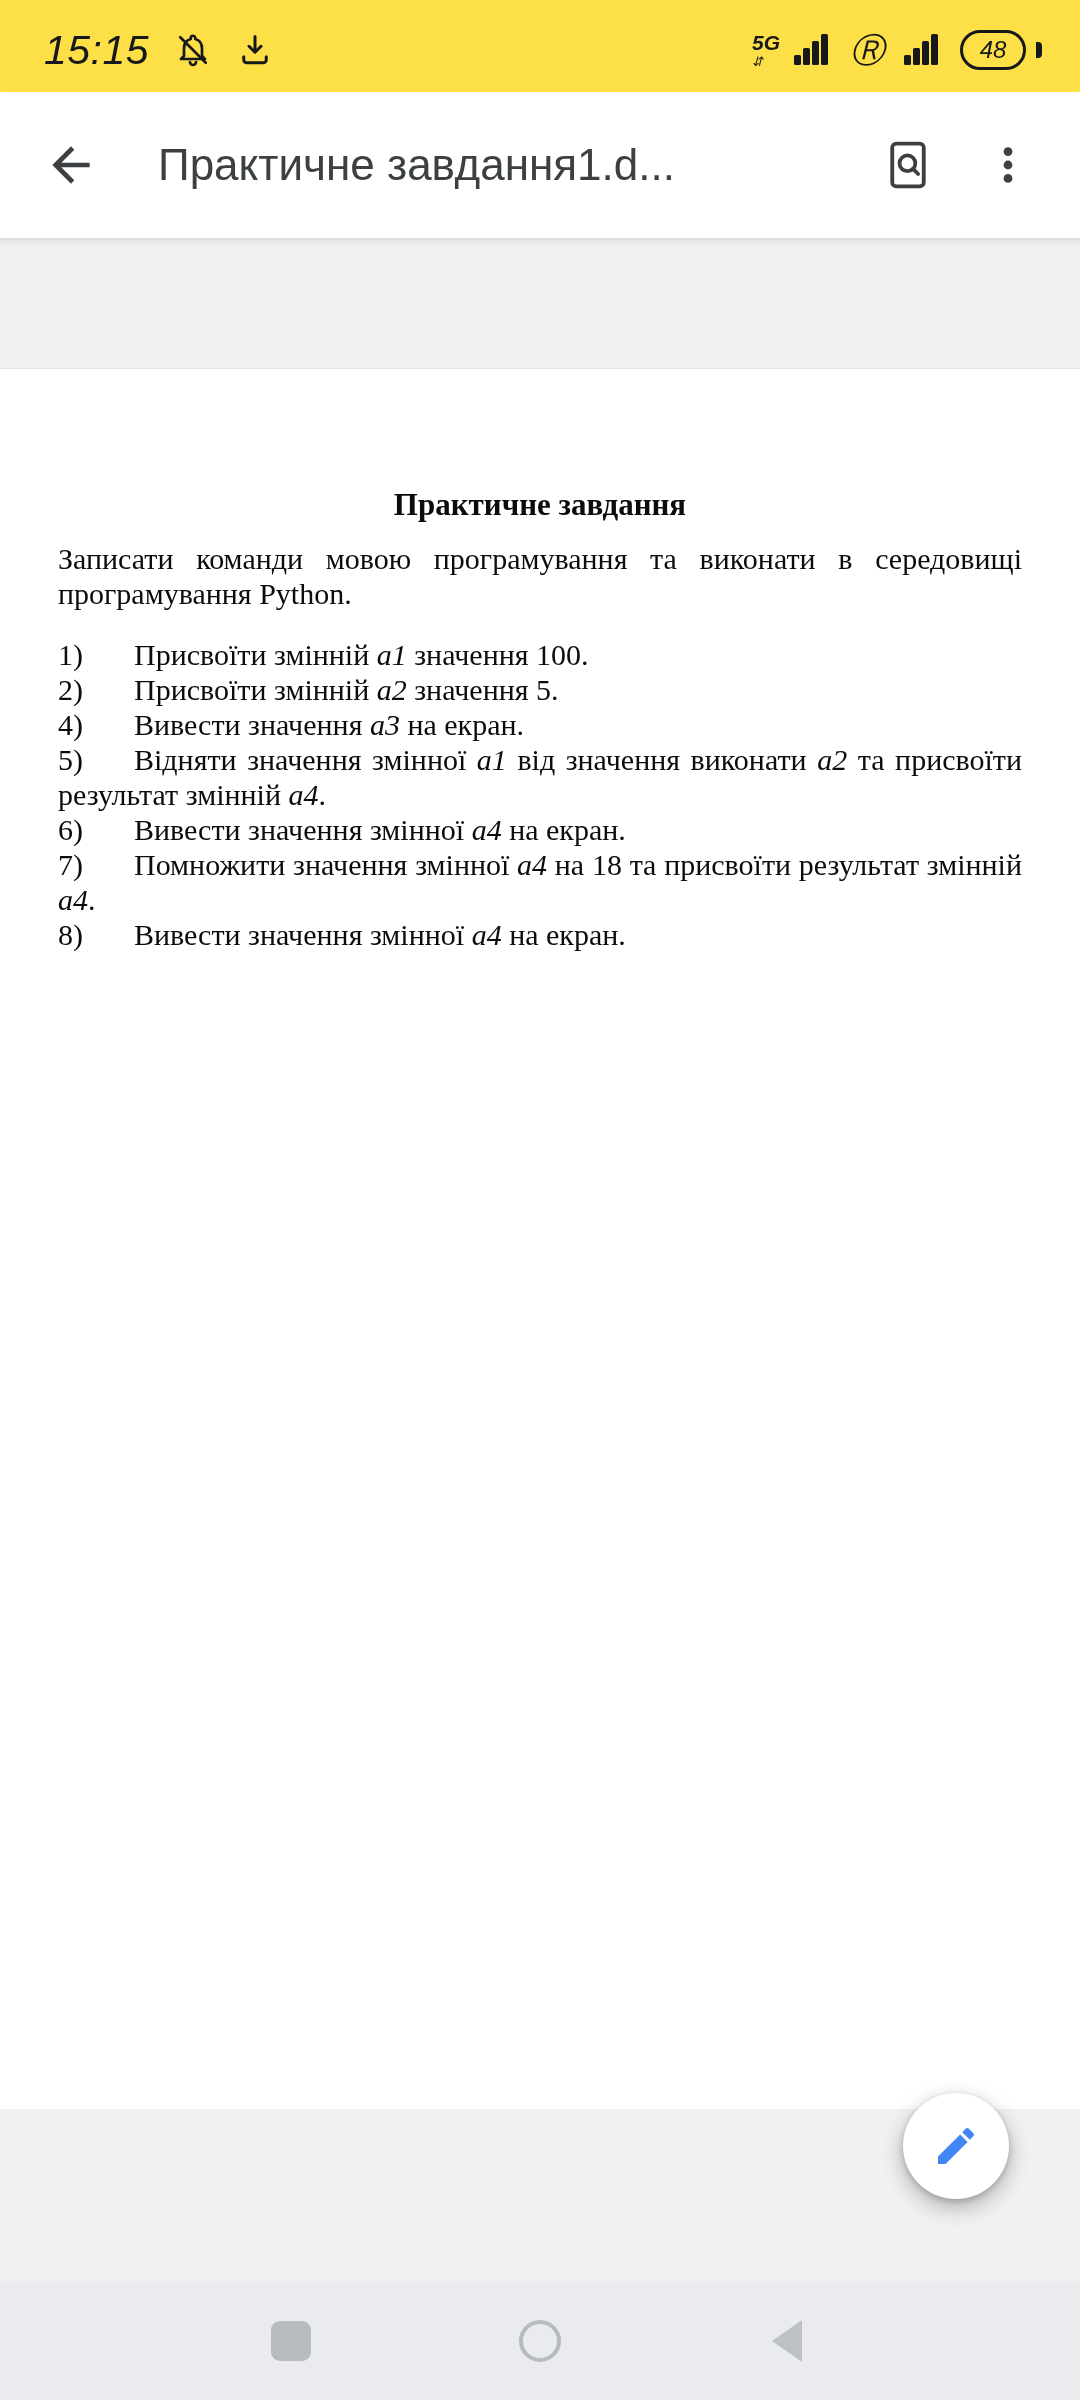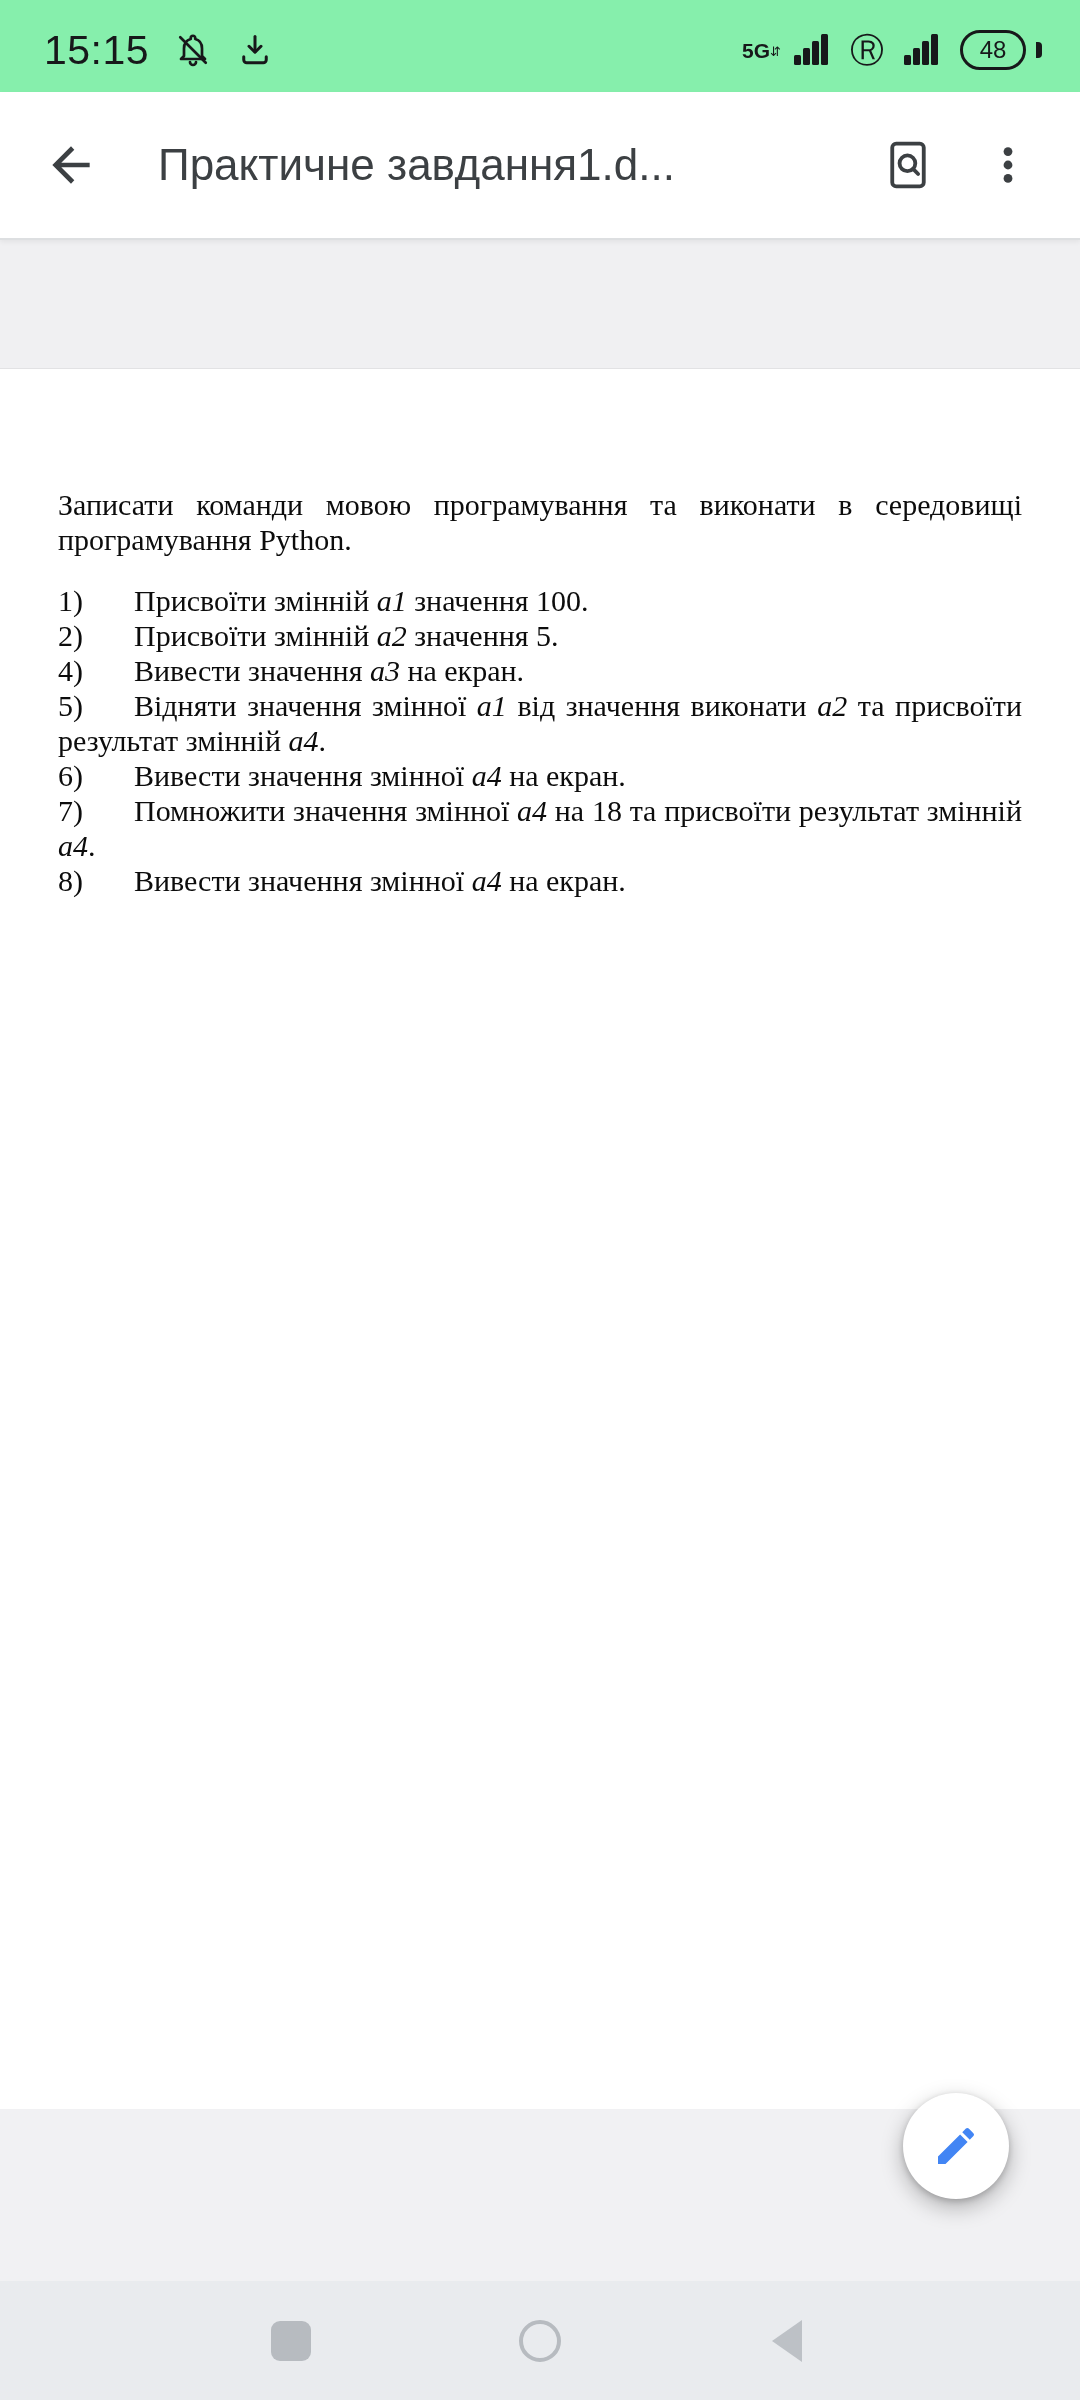--- a/index.html
+++ b/index.html
@@ -4,30 +4,30 @@
 <style>
   html,body{margin:0;padding:0;}
   body{
     width:1080px;height:2400px;
     font-family:"Liberation Sans",sans-serif;
     background:#ffffff;position:relative;overflow:hidden;
     -webkit-font-smoothing:antialiased;
   }
   
   .status-bar{
-    height:92px;background:#86efac;
+    height:92px;background:#fde047;
     display:flex;align-items:center;justify-content:space-between;
-    padding:8px 38px 0 44px;box-sizing:border-box;
+    padding:8px 38px 0 44px;box-sizing:border-box;font-style:italic;
   }
   .sb-left,.sb-right{display:flex;align-items:center;}
   .sb-left{gap:26px;}
   .sb-right{gap:18px;}
   .sb-time{font-size:41px;color:#17181a;letter-spacing:.5px;}
   .sb-icon{display:flex;align-items:center;color:#17181a;}
-  .net-5g{display:flex;align-items:center;line-height:1;margin-right:-6px;}
+  .net-5g{display:flex;flex-direction:column;line-height:1;margin-right:-6px;}
   .net-5g .lbl{font-size:21px;font-weight:600;color:#17181a;}
   .net-5g .arr{font-size:13px;color:#17181a;letter-spacing:-1px;margin-top:2px;}
   .reg-mark{font-size:34px;color:#17181a;line-height:1;}
   .battery{
     display:flex;align-items:center;gap:8px;
   }
   .battery .shell{
     min-width:66px;height:40px;border:3px solid #17181a;border-radius:20px;
     display:flex;align-items:center;justify-content:center;
     font-size:24px;color:#17181a;padding:0 8px;box-sizing:border-box;
@@ -156,20 +156,21 @@
       <circle cx="24" cy="10" r="4.6" fill="#3c4043"></circle>
       <circle cx="24" cy="24" r="4.6" fill="#3c4043"></circle>
       <circle cx="24" cy="38" r="4.6" fill="#3c4043"></circle>
     </svg>
   </div>
 </div>
 
 <div class="page-gap"></div>
 
 <div class="doc-page">
+  <p class="doc-title">Практичне завдання</p>
   <p class="doc-intro">Записати команди мовою програмування та виконати в середовищі програмування Python.</p>
   <div>
       <p class="doc-item"><span class="num">1)</span><span>Присвоїти змінній </span><span class="var">a1</span><span> значення 100.</span></p>
       <p class="doc-item"><span class="num">2)</span><span>Присвоїти змінній </span><span class="var">a2</span><span> значення 5.</span></p>
       <p class="doc-item"><span class="num">4)</span><span>Вивести значення </span><span class="var">a3</span><span> на екран.</span></p>
       <p class="doc-item"><span class="num">5)</span><span>Відняти значення змінної </span><span class="var">a1</span><span> від значення виконати </span><span class="var">a2</span><span> та присвоїти результат змінній </span><span class="var">a4</span><span>.</span></p>
       <p class="doc-item"><span class="num">6)</span><span>Вивести значення змінної </span><span class="var">a4</span><span> на екран.</span></p>
       <p class="doc-item"><span class="num">7)</span><span>Помножити значення змінної </span><span class="var">a4</span><span> на 18 та присвоїти результат змінній </span><span class="var">a4</span><span>.</span></p>
       <p class="doc-item"><span class="num">8)</span><span>Вивести значення змінної </span><span class="var">a4</span><span> на екран.</span></p>
     </div>

